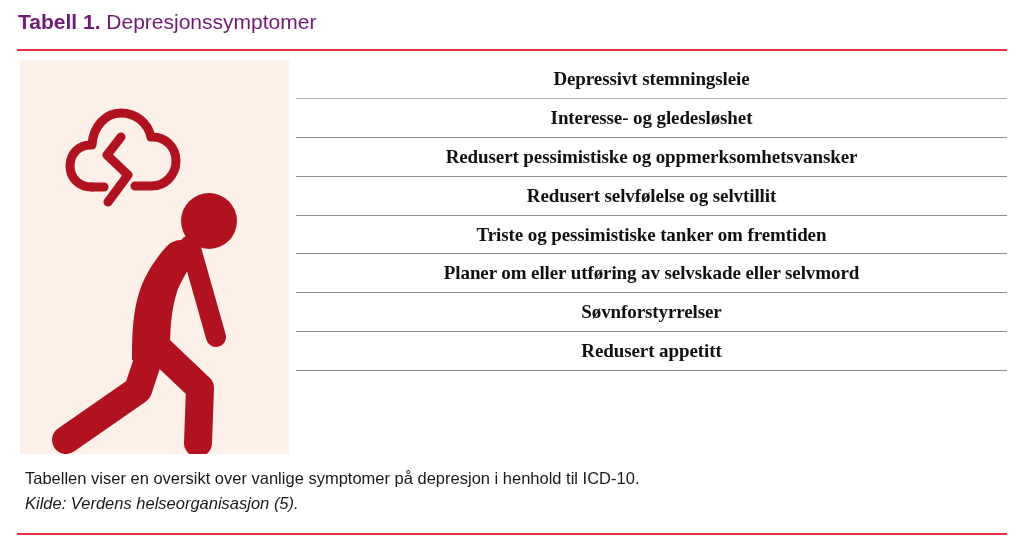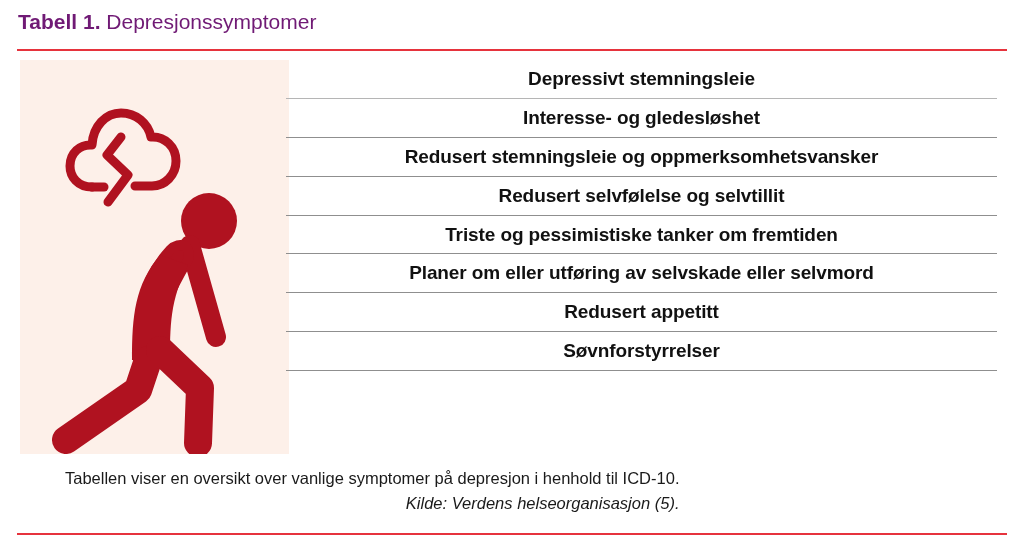--- a/index.html
+++ b/index.html
@@ -6,27 +6,27 @@
   body { width: 1024px; height: 548px; position: relative; overflow: hidden;
          font-family: "Liberation Sans", "DejaVu Sans", sans-serif; color: #111111; }
   .title { position: absolute; left: 18px; top: 9px; font-size: 21px; line-height: 26px; color: #701a75; }
   .title .label { font-weight: bold; }
   .title .text { font-weight: normal; }
   .rule-red { position: absolute; left: 17px; width: 990px; height: 2px; background: #e6333d; }
   .rule-top { top: 49px; }
   .rule-bottom { top: 533px; }
   .panel { position: absolute; left: 20px; top: 60px; width: 269px; height: 394px; background: #fdf0e9; }
   .panel svg { position: absolute; left: 0; top: 0; }
-  .table { position: absolute; left: 286px; top: 60px; width: 711px; }
+  .table { position: absolute; left: 296px; top: 60px; width: 711px; font-family: Liberation Serif, serif; }
   .row { height: 38.9px; border-bottom: 1.5px solid #8f8f8f; box-sizing: border-box;
          display: flex; align-items: center; justify-content: center;
          font-size: 19px; font-weight: bold; color: #111; letter-spacing: -0.1px; }
   .row:first-child { border-bottom-color: #b5b5b5; }
-  .caption { position: absolute; left: 25px; top: 466px; font-size: 16.5px; line-height: 25px; color: #1a1a1a; margin-left: 40px; }
-  .caption .source { font-style: italic; text-align: right; }
+  .caption { position: absolute; left: 25px; top: 466px; font-size: 16.5px; line-height: 25px; color: #1a1a1a; }
+  .caption .source { font-style: italic; }
 </style>
 </head>
 <body>
 
 <div class="title">
   <span class="label">Tabell 1.</span>
   <span class="text">Depresjonssymptomer</span>
 </div>
 
 <div class="rule-red rule-top"></div>
@@ -52,26 +52,26 @@
       <polyline points="128,300 118,330 46,380" fill="none" stroke-width="28"></polyline>
 
       <polyline points="140,290 180,328 178,383" fill="none" stroke-width="28"></polyline>
     </g>
   </svg>
 </div>
 
 <div class="table">
   <div class="row">Depressivt stemningsleie</div>
   <div class="row">Interesse- og gledesløshet</div>
-  <div class="row">Redusert stemningsleie og oppmerksomhetsvansker</div>
+  <div class="row">Redusert pessimistiske og oppmerksomhetsvansker</div>
   <div class="row">Redusert selvfølelse og selvtillit</div>
   <div class="row">Triste og pessimistiske tanker om fremtiden</div>
   <div class="row">Planer om eller utføring av selvskade eller selvmord</div>
+  <div class="row">Søvnforstyrrelser</div>
   <div class="row">Redusert appetitt</div>
-  <div class="row">Søvnforstyrrelser</div>
 </div>
 
 <div class="caption">
   <div>Tabellen viser en oversikt over vanlige symptomer på depresjon i henhold til ICD-10.</div>
   <div class="source">Kilde: Verdens helseorganisasjon (5).</div>
 </div>
 
 <div class="rule-red rule-bottom"></div>
 
 </body></html>

